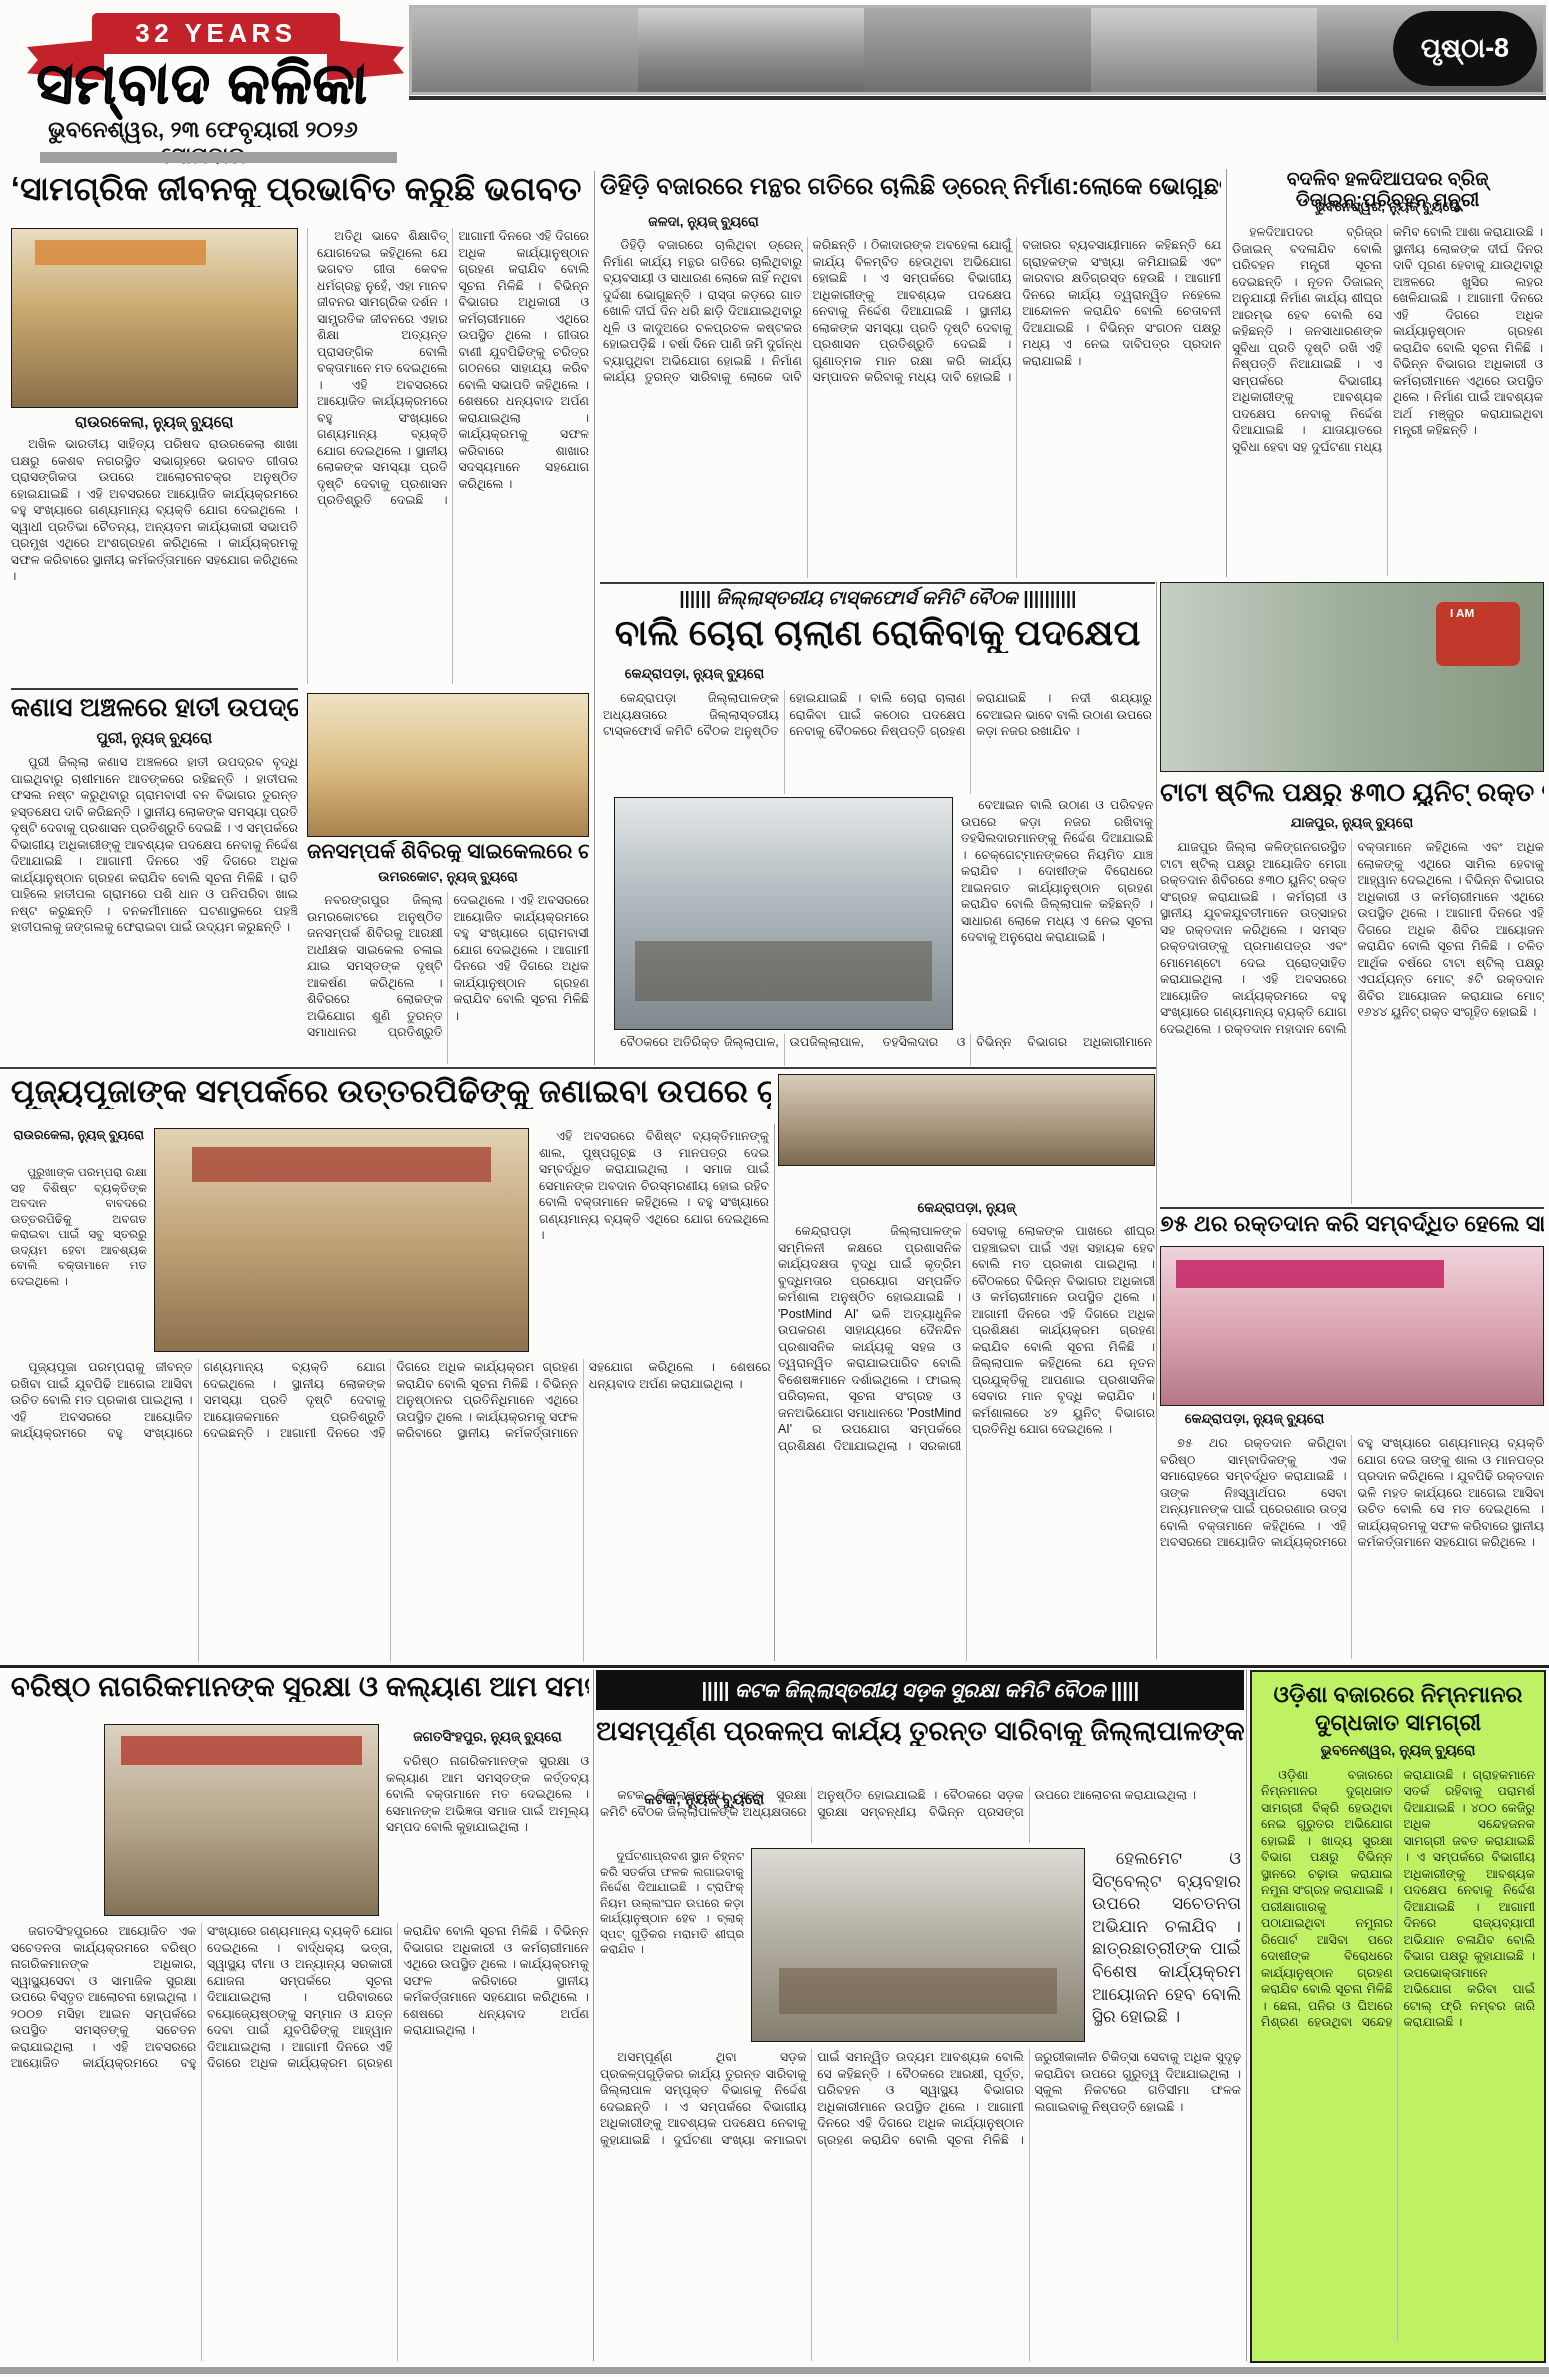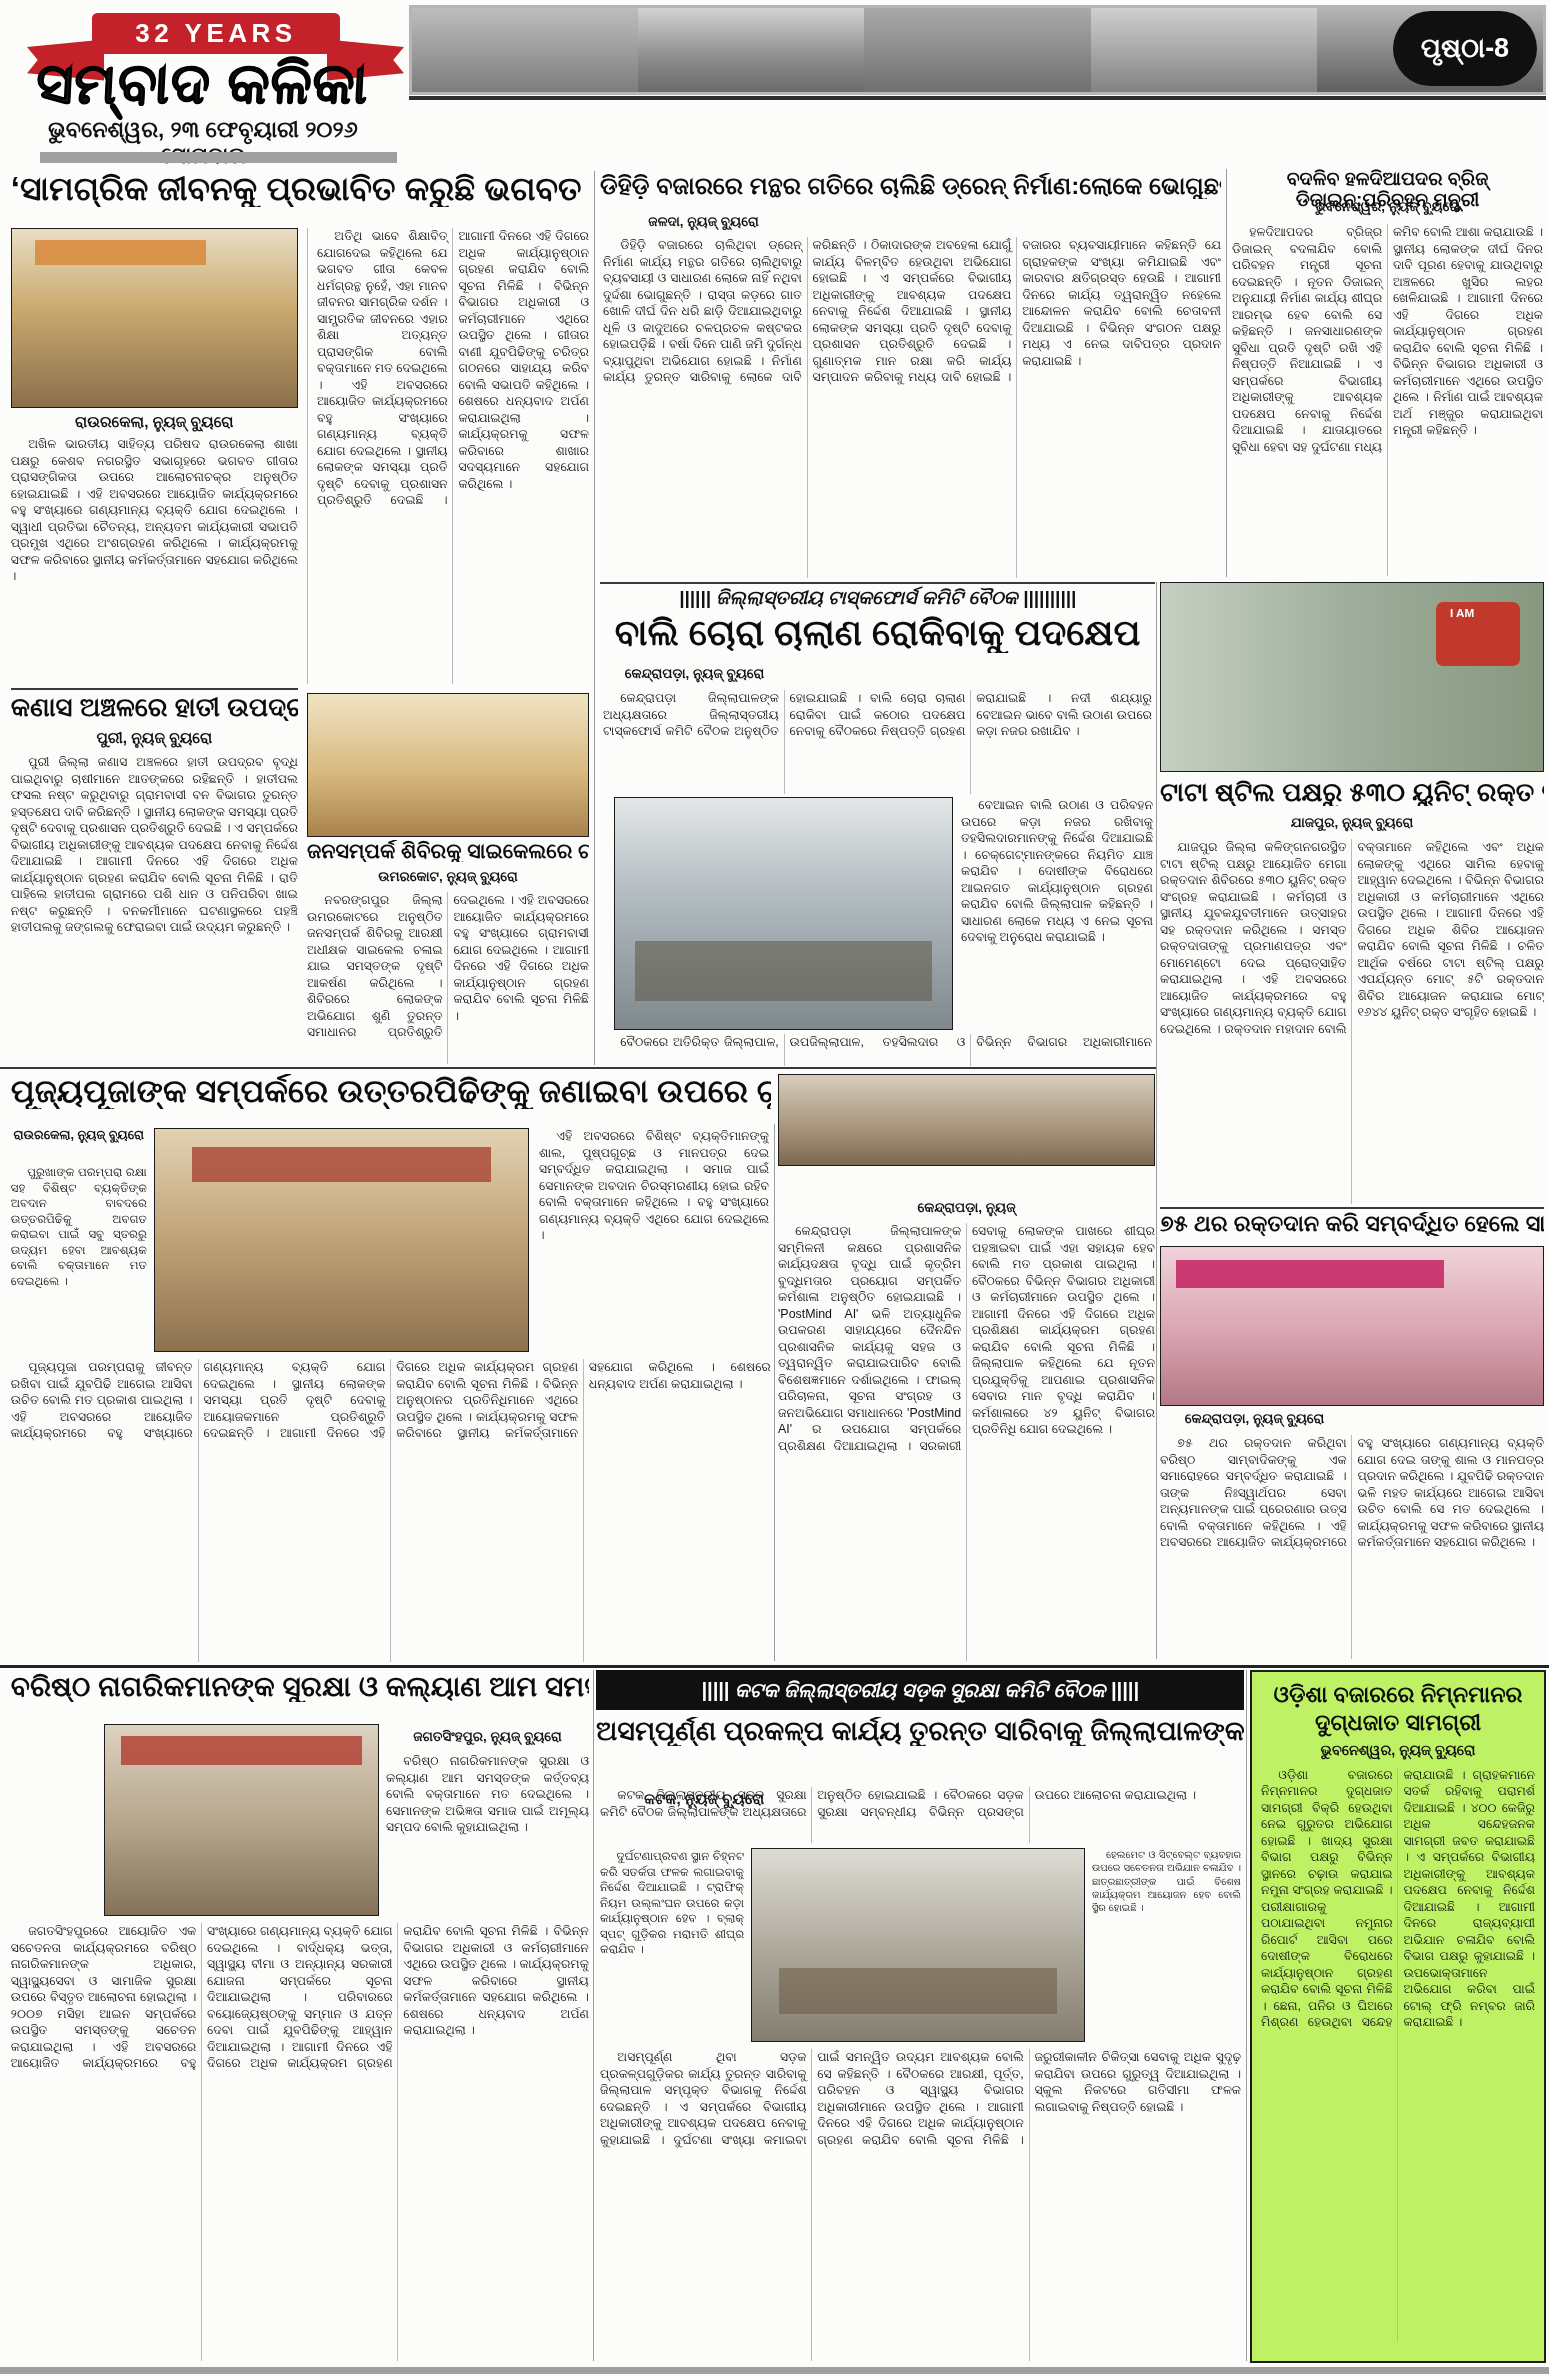--- a/index.html
+++ b/index.html
@@ -133,21 +133,21 @@
   <div class="abs bd c3" style="left:10.8px;top:1923px;width:578px;height:438px;">ଜଗତସିଂହପୁରରେ ଆୟୋଜିତ ଏକ ସଚେତନତା କାର୍ଯ୍ୟକ୍ରମରେ ବରିଷ୍ଠ ନାଗରିକମାନଙ୍କ ଅଧିକାର, ସ୍ୱାସ୍ଥ୍ୟସେବା ଓ ସାମାଜିକ ସୁରକ୍ଷା ଉପରେ ବିସ୍ତୃତ ଆଲୋଚନା ହୋଇଥିଲା । ୨୦୦୭ ମସିହା ଆଇନ ସମ୍ପର୍କରେ ଉପସ୍ଥିତ ସମସ୍ତଙ୍କୁ ସଚେତନ କରାଯାଇଥିଲା । ଏହି ଅବସରରେ ଆୟୋଜିତ କାର୍ଯ୍ୟକ୍ରମରେ ବହୁ ସଂଖ୍ୟାରେ ଗଣ୍ୟମାନ୍ୟ ବ୍ୟକ୍ତି ଯୋଗ ଦେଇଥିଲେ । ବାର୍ଦ୍ଧକ୍ୟ ଭତ୍ତା, ସ୍ୱାସ୍ଥ୍ୟ ବୀମା ଓ ଅନ୍ୟାନ୍ୟ ସରକାରୀ ଯୋଜନା ସମ୍ପର୍କରେ ସୂଚନା ଦିଆଯାଇଥିଲା । ପରିବାରରେ ବୟୋଜ୍ୟେଷ୍ଠଙ୍କୁ ସମ୍ମାନ ଓ ଯତ୍ନ ଦେବା ପାଇଁ ଯୁବପିଢିଙ୍କୁ ଆହ୍ୱାନ ଦିଆଯାଇଥିଲା । ଆଗାମୀ ଦିନରେ ଏହି ଦିଗରେ ଅଧିକ କାର୍ଯ୍ୟକ୍ରମ ଗ୍ରହଣ କରାଯିବ ବୋଲି ସୂଚନା ମିଳିଛି । ବିଭିନ୍ନ ବିଭାଗର ଅଧିକାରୀ ଓ କର୍ମଚାରୀମାନେ ଏଥିରେ ଉପସ୍ଥିତ ଥିଲେ । କାର୍ଯ୍ୟକ୍ରମକୁ ସଫଳ କରିବାରେ ସ୍ଥାନୀୟ କର୍ମକର୍ତ୍ତାମାନେ ସହଯୋଗ କରିଥିଲେ । ଶେଷରେ ଧନ୍ୟବାଦ ଅର୍ପଣ କରାଯାଇଥିଲା ।</div>
 
   <div class="abs kicker" style="left:596px;top:1670px;width:648px;height:40px;background:#101010;color:#fff;font-size:20px;line-height:40px;">||||| କଟକ ଜିଲ୍ଲାସ୍ତରୀୟ ସଡ଼କ ସୁରକ୍ଷା କମିଟି ବୈଠକ |||||</div>
   <div class="abs hl nowrap" style="left:596px;top:1717px;width:648px;font-size:27px;">ଅସମ୍ପୂର୍ଣ୍ଣ ପ୍ରକଳ୍ପ କାର୍ଯ୍ୟ ତୁରନ୍ତ ସାରିବାକୁ ଜିଲ୍ଲାପାଳଙ୍କ ନିର୍ଦ୍ଦେଶ</div>
   <div class="abs by" style="left:600px;top:1762px;width:208px;font-size:15px;margin-top:28px;">କଟକ, ନ୍ୟୁଜ୍ ବ୍ୟୁରୋ</div>
   <div class="abs bd" style="left:600px;top:1848px;width:144px;height:194px;font-size:11.7px;">ଦୁର୍ଘଟଣାପ୍ରବଣ ସ୍ଥାନ ଚିହ୍ନଟ କରି ସତର୍କତା ଫଳକ ଲଗାଇବାକୁ ନିର୍ଦ୍ଦେଶ ଦିଆଯାଇଛି । ଟ୍ରାଫିକ୍ ନିୟମ ଉଲ୍ଲଂଘନ ଉପରେ କଡ଼ା କାର୍ଯ୍ୟାନୁଷ୍ଠାନ ହେବ । ବ୍ଲାକ୍ ସ୍ପଟ୍ ଗୁଡ଼ିକର ମରାମତି ଶୀଘ୍ର କରାଯିବ ।</div>
   <div class="abs bd c3" style="left:600px;top:1787px;width:641px;height:56px;">କଟକ ଜିଲ୍ଲାସ୍ତରୀୟ ସଡ଼କ ସୁରକ୍ଷା କମିଟି ବୈଠକ ଜିଲ୍ଲାପାଳଙ୍କ ଅଧ୍ୟକ୍ଷତାରେ ଅନୁଷ୍ଠିତ ହୋଇଯାଇଛି । ବୈଠକରେ ସଡ଼କ ସୁରକ୍ଷା ସମ୍ବନ୍ଧୀୟ ବିଭିନ୍ନ ପ୍ରସଙ୍ଗ ଉପରେ ଆଲୋଚନା କରାଯାଇଥିଲା ।</div>
   <div class="abs ph" style="left:751px;top:1848px;width:334px;height:194px;background:linear-gradient(180deg,#dddbd4 0%,#b0ab9f 50%,#847e70 100%);">
     <div style="position:absolute;left:8%;bottom:14%;width:84%;height:24%;background:#6b5a44;opacity:.55;"></div>
   </div>
-  <div class="abs bd" style="left:1092px;top:1848px;width:149px;height:194px;font-size:10px;">ହେଲମେଟ ଓ ସିଟ୍‌ବେଲ୍ଟ ବ୍ୟବହାର ଉପରେ ସଚେତନତା ଅଭିଯାନ ଚଳାଯିବ । ଛାତ୍ରଛାତ୍ରୀଙ୍କ ପାଇଁ ବିଶେଷ କାର୍ଯ୍ୟକ୍ରମ ଆୟୋଜନ ହେବ ବୋଲି ସ୍ଥିର ହୋଇଛି ।</div>
+  <div class="abs bd" style="left:1092px;top:1848px;width:149px;height:194px;font-size:17px;">ହେଲମେଟ ଓ ସିଟ୍‌ବେଲ୍ଟ ବ୍ୟବହାର ଉପରେ ସଚେତନତା ଅଭିଯାନ ଚଳାଯିବ । ଛାତ୍ରଛାତ୍ରୀଙ୍କ ପାଇଁ ବିଶେଷ କାର୍ଯ୍ୟକ୍ରମ ଆୟୋଜନ ହେବ ବୋଲି ସ୍ଥିର ହୋଇଛି ।</div>
   <div class="abs bd c3" style="left:600px;top:2049px;width:641px;height:312px;">ଅସମ୍ପୂର୍ଣ୍ଣ ଥିବା ସଡ଼କ ପ୍ରକଳ୍ପଗୁଡ଼ିକର କାର୍ଯ୍ୟ ତୁରନ୍ତ ସାରିବାକୁ ଜିଲ୍ଲାପାଳ ସମ୍ପୃକ୍ତ ବିଭାଗକୁ ନିର୍ଦ୍ଦେଶ ଦେଇଛନ୍ତି । ଏ ସମ୍ପର୍କରେ ବିଭାଗୀୟ ଅଧିକାରୀଙ୍କୁ ଆବଶ୍ୟକ ପଦକ୍ଷେପ ନେବାକୁ କୁହାଯାଇଛି । ଦୁର୍ଘଟଣା ସଂଖ୍ୟା କମାଇବା ପାଇଁ ସମନ୍ୱିତ ଉଦ୍ୟମ ଆବଶ୍ୟକ ବୋଲି ସେ କହିଛନ୍ତି । ବୈଠକରେ ଆରକ୍ଷୀ, ପୂର୍ତ୍ତ, ପରିବହନ ଓ ସ୍ୱାସ୍ଥ୍ୟ ବିଭାଗର ଅଧିକାରୀମାନେ ଉପସ୍ଥିତ ଥିଲେ । ଆଗାମୀ ଦିନରେ ଏହି ଦିଗରେ ଅଧିକ କାର୍ଯ୍ୟାନୁଷ୍ଠାନ ଗ୍ରହଣ କରାଯିବ ବୋଲି ସୂଚନା ମିଳିଛି । ଜରୁରୀକାଳୀନ ଚିକିତ୍ସା ସେବାକୁ ଅଧିକ ସୁଦୃଢ଼ କରାଯିବା ଉପରେ ଗୁରୁତ୍ୱ ଦିଆଯାଇଥିଲା । ସ୍କୁଲ ନିକଟରେ ଗତିସୀମା ଫଳକ ଲଗାଇବାକୁ ନିଷ୍ପତ୍ତି ହୋଇଛି ।</div>
 
   <div class="abs boxed" style="left:1250px;top:1670px;width:296px;height:693px;padding:9px;">
     <div class="hl" style="font-size:22.4px;line-height:1.25;">ଓଡ଼ିଶା ବଜାରରେ ନିମ୍ନମାନର ଦୁଗ୍ଧଜାତ ସାମଗ୍ରୀ</div>
     <div class="by" style="margin-top:5.4px;font-size:14.4px;">ଭୁବନେଶ୍ୱର, ନ୍ୟୁଜ୍ ବ୍ୟୁରୋ</div>
     <div class="bd c2" style="margin-top:7.2px;height:575px;">ଓଡ଼ିଶା ବଜାରରେ ନିମ୍ନମାନର ଦୁଗ୍ଧଜାତ ସାମଗ୍ରୀ ବିକ୍ରି ହେଉଥିବା ନେଇ ଗୁରୁତର ଅଭିଯୋଗ ହୋଇଛି । ଖାଦ୍ୟ ସୁରକ୍ଷା ବିଭାଗ ପକ୍ଷରୁ ବିଭିନ୍ନ ସ୍ଥାନରେ ଚଢ଼ାଉ କରାଯାଇ ନମୁନା ସଂଗ୍ରହ କରାଯାଇଛି । ପରୀକ୍ଷାଗାରକୁ ପଠାଯାଇଥିବା ନମୁନାର ରିପୋର୍ଟ ଆସିବା ପରେ ଦୋଷୀଙ୍କ ବିରୋଧରେ କାର୍ଯ୍ୟାନୁଷ୍ଠାନ ଗ୍ରହଣ କରାଯିବ ବୋଲି ସୂଚନା ମିଳିଛି । ଛେନା, ପନିର ଓ ଘିଅରେ ମିଶ୍ରଣ ହେଉଥିବା ସନ୍ଦେହ କରାଯାଉଛି । ଗ୍ରାହକମାନେ ସତର୍କ ରହିବାକୁ ପରାମର୍ଶ ଦିଆଯାଇଛି । ୪୦୦ କେଜିରୁ ଅଧିକ ସନ୍ଦେହଜନକ ସାମଗ୍ରୀ ଜବତ କରାଯାଇଛି । ଏ ସମ୍ପର୍କରେ ବିଭାଗୀୟ ଅଧିକାରୀଙ୍କୁ ଆବଶ୍ୟକ ପଦକ୍ଷେପ ନେବାକୁ ନିର୍ଦ୍ଦେଶ ଦିଆଯାଇଛି । ଆଗାମୀ ଦିନରେ ରାଜ୍ୟବ୍ୟାପୀ ଅଭିଯାନ ଚଳାଯିବ ବୋଲି ବିଭାଗ ପକ୍ଷରୁ କୁହାଯାଇଛି । ଉପଭୋକ୍ତାମାନେ ଅଭିଯୋଗ କରିବା ପାଇଁ ଟୋଲ୍ ଫ୍ରି ନମ୍ବର ଜାରି କରାଯାଇଛି ।</div>
   </div>
 
   <div class="abs vr" style="left:594px;top:171px;height:894px;"></div>
   <div class="abs vr" style="left:1226px;top:169px;height:408px;"></div>

